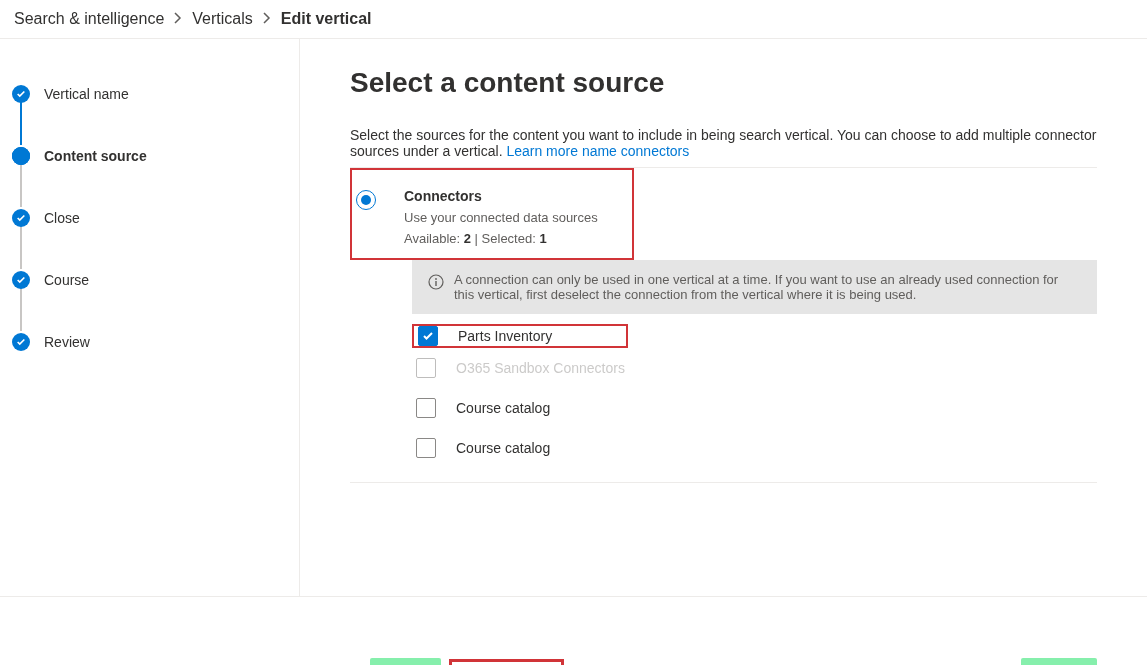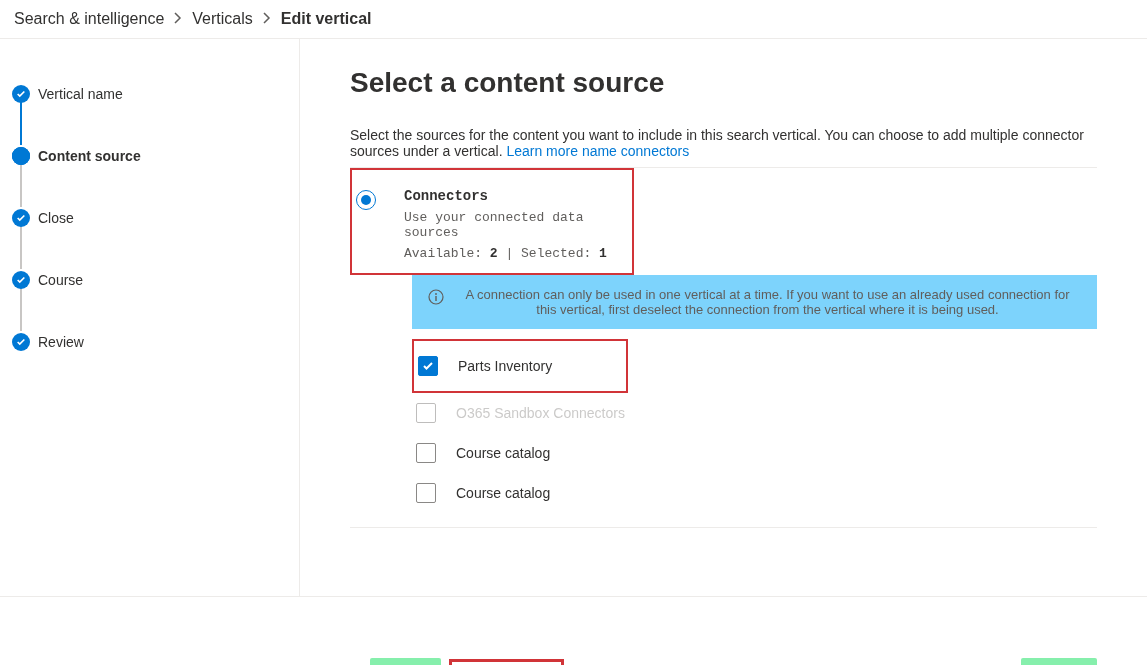--- a/index.html
+++ b/index.html
@@ -7,21 +7,21 @@
 
     .breadcrumb { display: flex; align-items: center; gap: 10px; padding: 10px 14px; border-bottom: 1px solid #edebe9; }
     .breadcrumb-item { font-size: 16px; color: #323130; cursor: pointer; }
     .breadcrumb-current { font-weight: 600; }
     .chevron { color: #605e5c; font-size: 12px; }
 
     .content-row { display: flex; height: 557px; }
 
     .rail { width: 300px; padding: 44px 20px 24px 12px; border-right: 1px solid #edebe9; }
     .steps { position: relative; }
-    .step { display: flex; align-items: center; gap: 8px; height: 22px; margin-bottom: 40px; cursor: pointer; }
+    .step { display: flex; align-items: center; gap: 14px; height: 22px; margin-bottom: 40px; cursor: pointer; }
     .step:last-child { margin-bottom: 8px; }
     .step-label { font-size: 14px; color: #323130; }
     .step.active .step-label { font-weight: 600; }
     .step-icon { width: 18px; height: 18px; border-radius: 50%; display: flex; align-items: center; justify-content: center; flex-shrink: 0; z-index: 1; background: #fff; }
     .step-icon.done { background: #0078d4; }
     .step-icon.done svg { width: 10px; height: 10px; }
     .step-icon.active { background: #0078d4; box-shadow: 0 0 0 2px #0078d4 inset; }
     .step-icon.active-inner { width: 18px; height: 18px; border-radius: 50%; background: #0078d4; }
     .line { position: absolute; left: 8px; width: 2px; background: #0078d4; }
     .l1 { top: 18px; height: 44px; }
@@ -36,36 +36,36 @@
 
     .source-card { border-top: 1px solid #edebe9; margin-top: 6px; }
     .source-header { display: flex; align-items: flex-start; padding: 18px 16px 12px 4px; gap: 28px; cursor: pointer; position: relative; }
     .radio-outer { width: 20px; height: 20px; border: 1px solid #0078d4; border-radius: 50%; display: flex; align-items: center; justify-content: center; flex-shrink: 0; margin-top: 2px; }
     .radio-inner { width: 10px; height: 10px; background: #0078d4; border-radius: 50%; }
     .source-title { font-size: 14px; font-weight: 600; margin-bottom: 6px; }
     .source-sub { font-size: 13px; color: #605e5c; margin-bottom: 6px; }
     .source-meta { font-size: 13px; color: #605e5c; }
     .source-meta b { font-weight: 600; color: #323130; }
 
-    .red-box { border: 2px solid #d13438; font-family: Liberation Mono, monospace; }
+    .red-box { border: 2px solid #d13438; }
     .rb1 { padding-right: 0; }
 
-    .info-box { background: #7dd3fc; margin-left: 62px; padding: 12px 16px; display: flex; gap: 10px; font-size: 13px; color: #605e5c; text-align: center; }
+    .info-box { background: #e5e5e5; margin-left: 62px; padding: 12px 16px; display: flex; gap: 10px; font-size: 13px; color: #605e5c; }
     .info-box svg { flex-shrink: 0; margin-top: 2px; }
 
     .conn-list { margin-left: 62px; margin-top: 10px; }
     .conn-item { display: flex; align-items: center; gap: 20px; padding: 10px 4px; cursor: pointer; }
     .conn-item.disabled { cursor: default; opacity: 0.55; }
     .checkbox { width: 20px; height: 20px; border: 1px solid #8a8886; border-radius: 2px; display: flex; align-items: center; justify-content: center; flex-shrink: 0; }
     .checkbox.checked { background: #0078d4; border-color: #0078d4; }
     .checkbox.checked svg { width: 12px; height: 12px; }
     .conn-label { font-size: 14px; color: #323130; }
     .conn-item.disabled .conn-label { color: #a19f9d; }
     .conn-row-highlight { border: 2px solid #d13438; display: inline-flex; padding: 0 72px 0 2px; }
-    .conn-row-highlight .conn-item { padding: 15px 2px; }
+    .conn-row-highlight .conn-item { padding: 0 2px; }
     .divider-bottom { border-top: 1px solid #edebe9; margin-top: 14px; }
 
     .footer { display: flex; align-items: center; justify-content: space-between; padding: 14px 50px 14px 370px; border-top: 1px solid #edebe9; }
     .footer .left-btns { display: flex; gap: 8px; align-items: center; }
     .btn { padding: 7px 20px; font-size: 14px; border: none; cursor: pointer; border-radius: 2px; }
     .btn-default { background: #86efac; color: #323130; }
     .btn-primary { background: #0078d4; color: #fff; }
     .btn-primary-wrap { border: 3px solid #d13438; padding: 20px; display: inline-block; margin-top: 48px; }
   </style>
 </head>
@@ -136,21 +136,21 @@
             </svg>
         </span>
         <span class="step-label">Review</span>
       </div>
     </div>
   </div>
 
   <div class="main">
     <h1 class="page-title">Select a content source</h1>
     <p class="intro">
-      <span>Select the sources for the content you want to include in this search vertical. You can choose to add multiple connector sources under a vertical. </span><a>Learn more name connectors</a>
+      <span>Select the sources for the content you want to include in being search vertical. You can choose to add multiple connector sources under a vertical. </span><a>Learn more name connectors</a>
     </p>
 
     <div class="source-card">
       <div class="red-box rb1" style="display:inline-block;">
         <div class="source-header" style="width:280px;">
           <span class="radio-outer">
             <span class="radio-inner"></span>
           </span>
           <div>
             <div class="source-title">Connectors</div>

